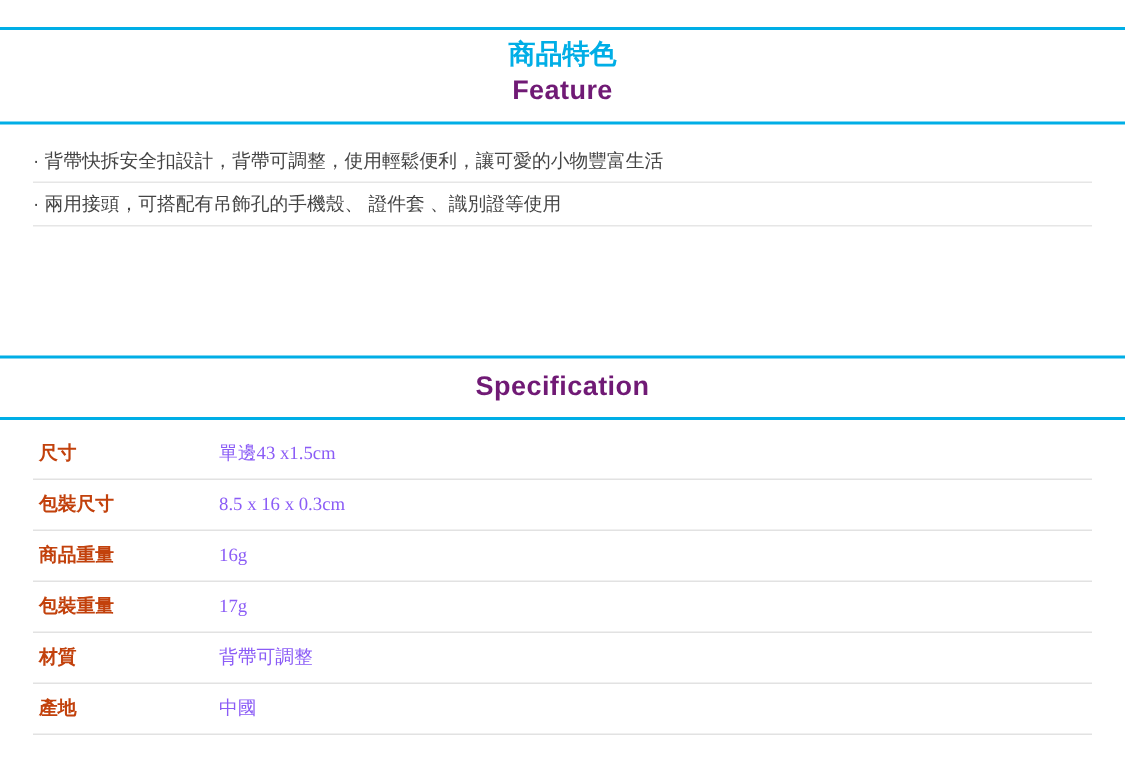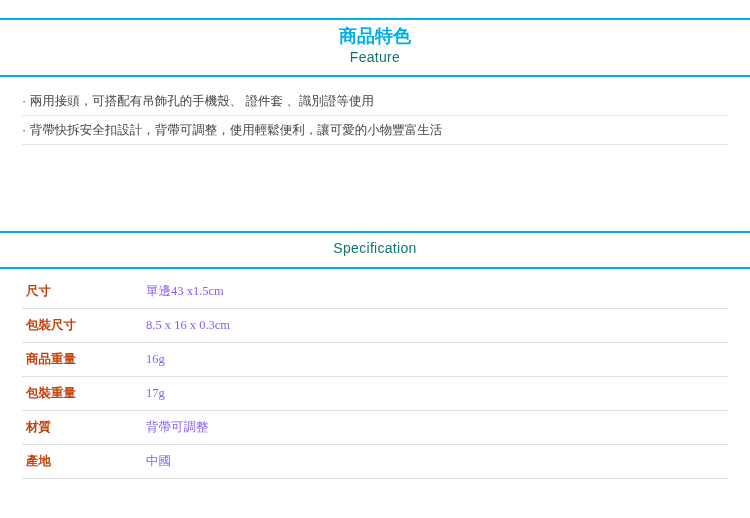--- a/index.html
+++ b/index.html
@@ -22,23 +22,23 @@
     padding: 6px 22px 2px 22px;
     text-align: center;
   }
   .sec-title-cn {
     color: #00aee6;
     font-size: 18px;
     font-weight: bold;
     line-height: 1.2;
   }
   .sec-title-en {
-    color: #0f766e;
-    font-size: 14px;
-    font-weight: normal;
+    color: #701a75;
+    font-size: 18px;
+    font-weight: bold;
     letter-spacing: 0.3px;
     line-height: 1.4;
     padding-bottom: 6px;
   }
   .sec-underline {
     border: none;
     border-top: 2px solid #00aee6;
     margin: 0 0 6px 0;
   }
   .feature-list {
@@ -86,22 +86,22 @@
 <body>
 
 <div class="section">
   <hr class="top-rule">
   <div class="sec-header">
     <div class="sec-title-cn">商品特色</div>
     <div class="sec-title-en">Feature</div>
   </div>
   <hr class="sec-underline">
   <ul class="feature-list">
+    <li>背帶快拆安全扣設計，背帶可調整，使用輕鬆便利，讓可愛的小物豐富生活</li>
     <li>兩用接頭，可搭配有吊飾孔的手機殼、 證件套 、識別證等使用</li>
-    <li>背帶快拆安全扣設計，背帶可調整，使用輕鬆便利，讓可愛的小物豐富生活</li>
   </ul>
 </div>
 
 <div class="gap"></div>
 
 <div class="section">
   <hr class="top-rule">
   <div class="sec-header">
     <div class="sec-title-en">Specification</div>
   </div>

